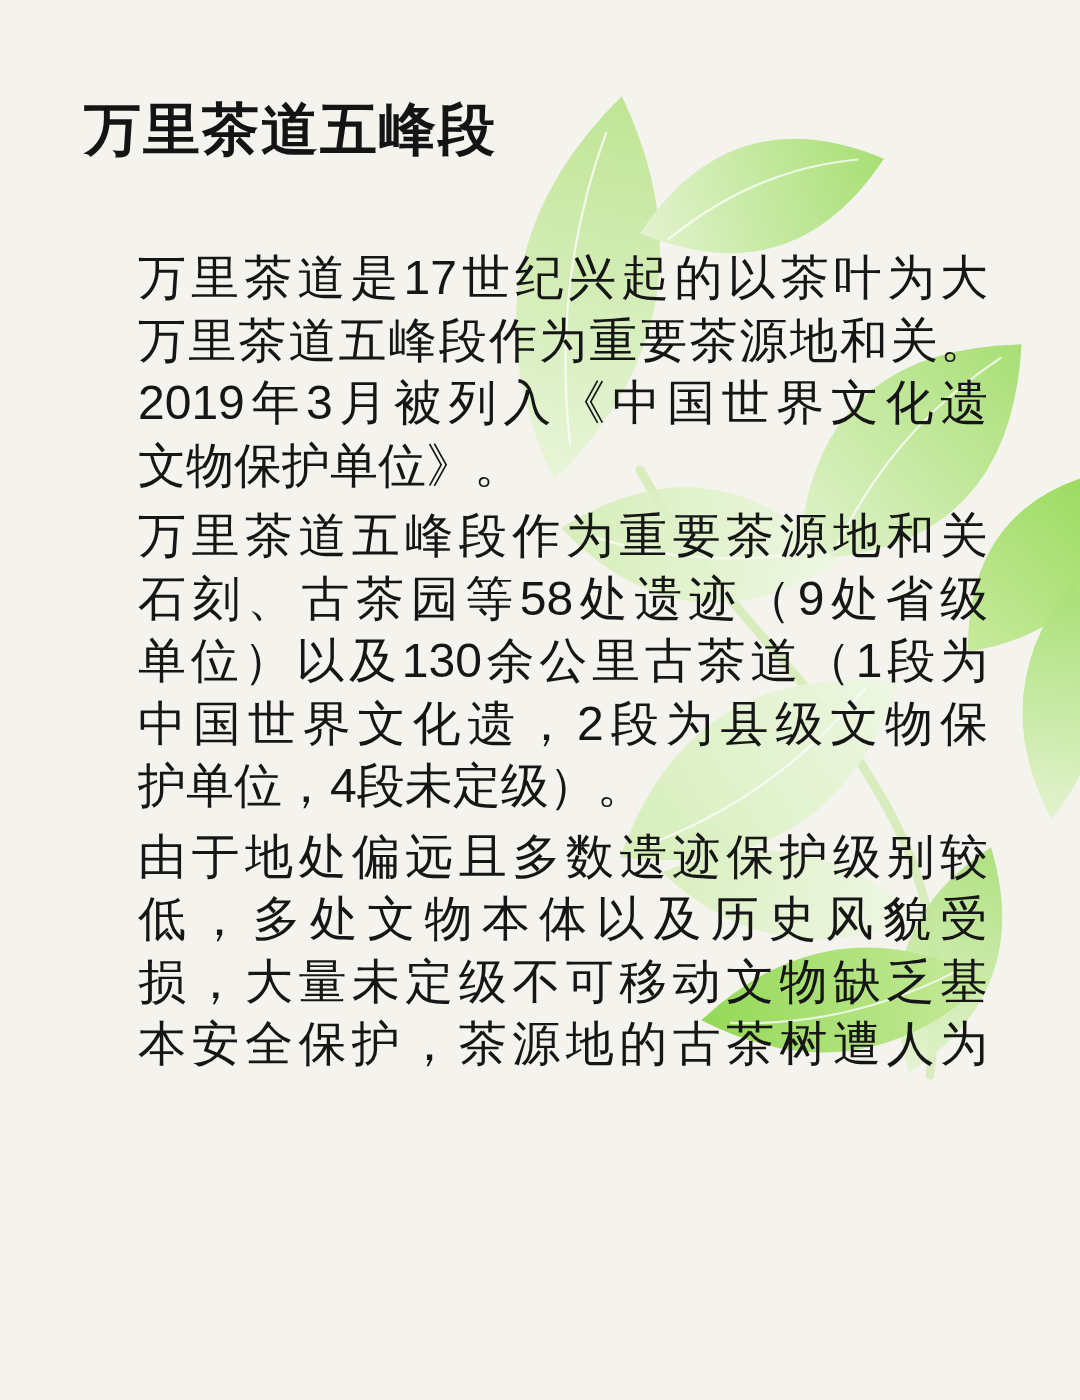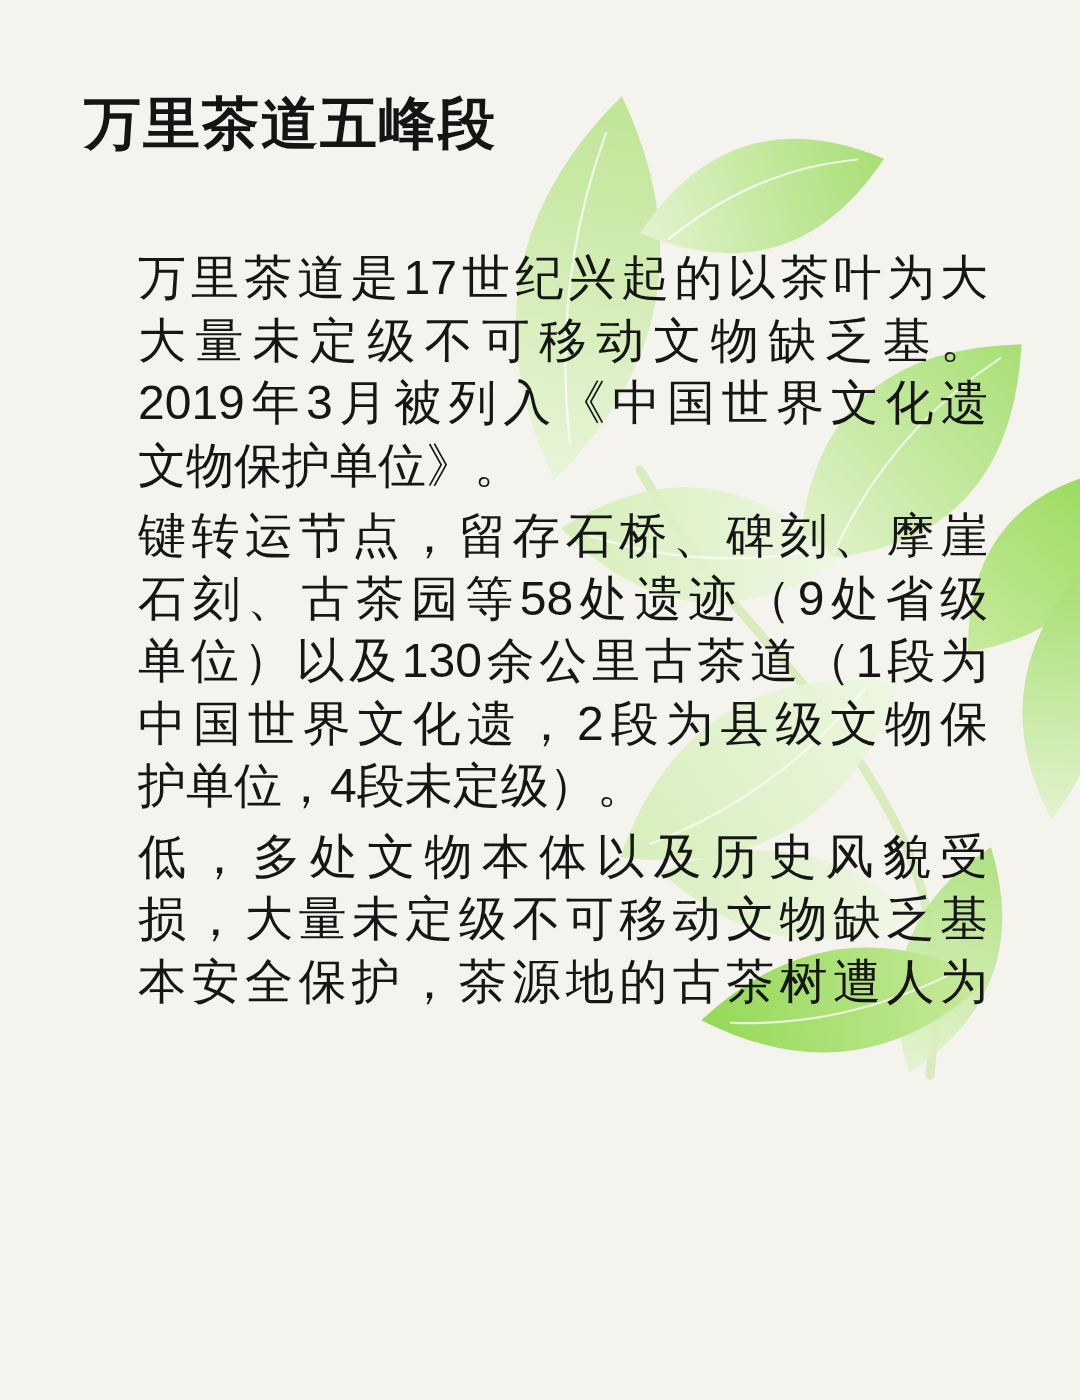--- a/index.html
+++ b/index.html
@@ -18,21 +18,21 @@
   .decor{
     position:absolute;left:0;top:0;width:1080px;height:1400px;
     z-index:0;pointer-events:none;
   }
   .content{
     position:absolute;left:0;top:0;width:1080px;height:1400px;
     z-index:1;
   }
   .title{
     position:absolute;
-    left:84px;top:90px;
+    left:84px;top:96px;
     margin:0;
     font-family:"Liberation Serif","DejaVu Serif",serif;
     font-weight:700;
     font-size:57px;
     line-height:1.2;
     letter-spacing:2px;
     color:#141414;
   }
   .body-text{
     position:absolute;
@@ -130,34 +130,35 @@
     </g>
   </svg>
 
   <div class="content">
     <h1 class="title">万里茶道五峰段</h1>
 
     <div class="body-text">
 
       <div class="paragraph">
         <div class="line">万里茶道是17世纪兴起的以茶叶为大</div>
-        <div class="line">大量未定级不可移动文物缺乏基。</div>
+        <div class="line">万里茶道五峰段作为重要茶源地和关。</div>
         <div class="line">2019年3月被列入《中国世界文化遗</div>
         <div class="line end">文物保护单位》。</div>
       </div>
 
       <div class="paragraph">
-        <div class="line">键转运节点，留存石桥、碑刻、摩崖</div>
+        <div class="line">万里茶道五峰段作为重要茶源地和关</div>
         <div class="line">石刻、古茶园等58处遗迹（9处省级</div>
         <div class="line">单位）以及130余公里古茶道（1段为</div>
         <div class="line">中国世界文化遗，2段为县级文物保</div>
         <div class="line end">护单位，4段未定级）。</div>
       </div>
 
       <div class="paragraph">
+        <div class="line">由于地处偏远且多数遗迹保护级别较</div>
         <div class="line">低，多处文物本体以及历史风貌受</div>
         <div class="line">损，大量未定级不可移动文物缺乏基</div>
         <div class="line">本安全保护，茶源地的古茶树遭人为</div>
       </div>
 
     </div>
   </div>
 </div>
 
 </body></html>

